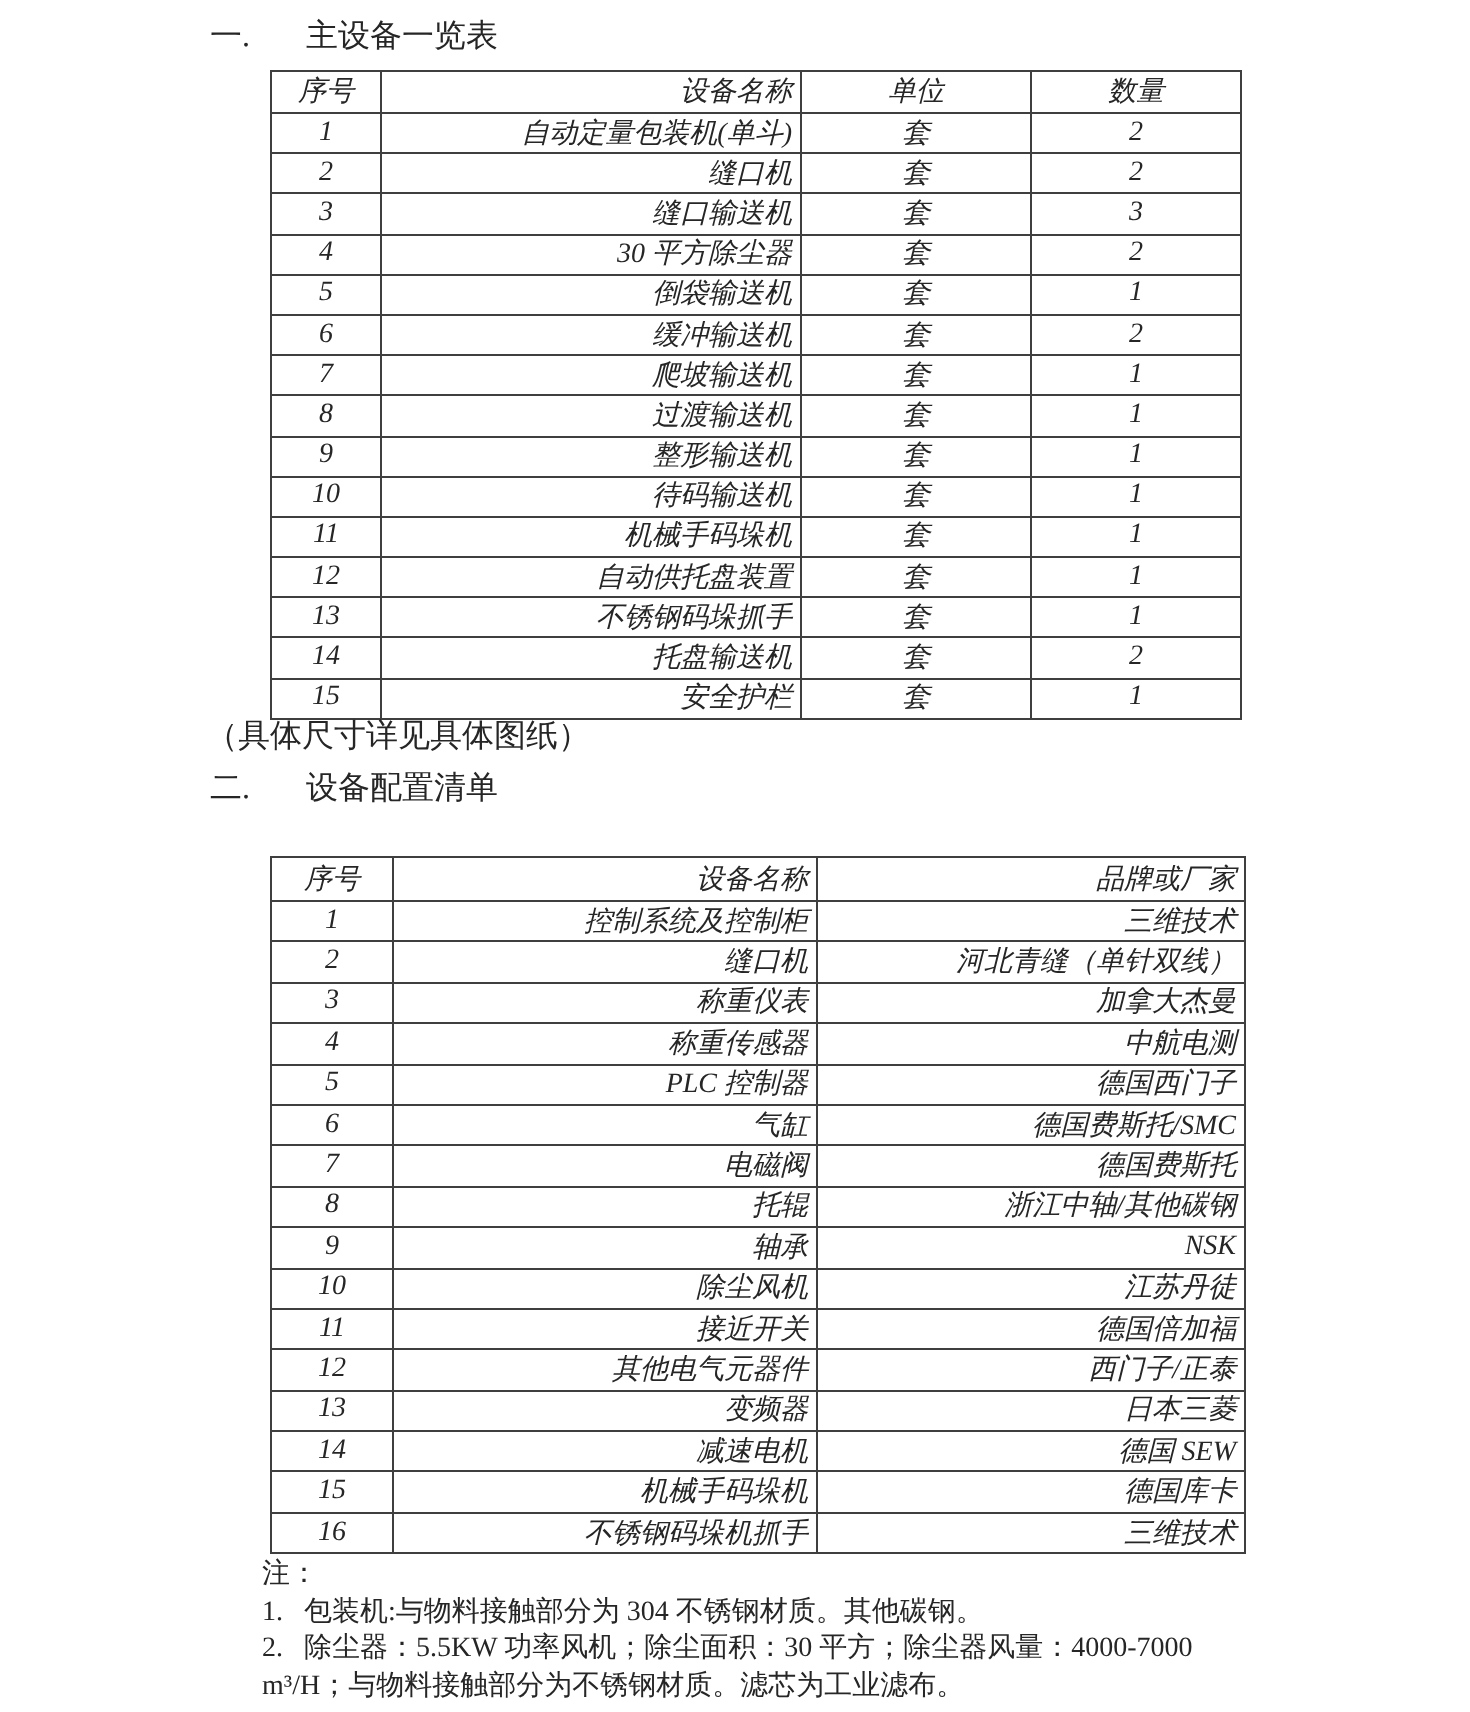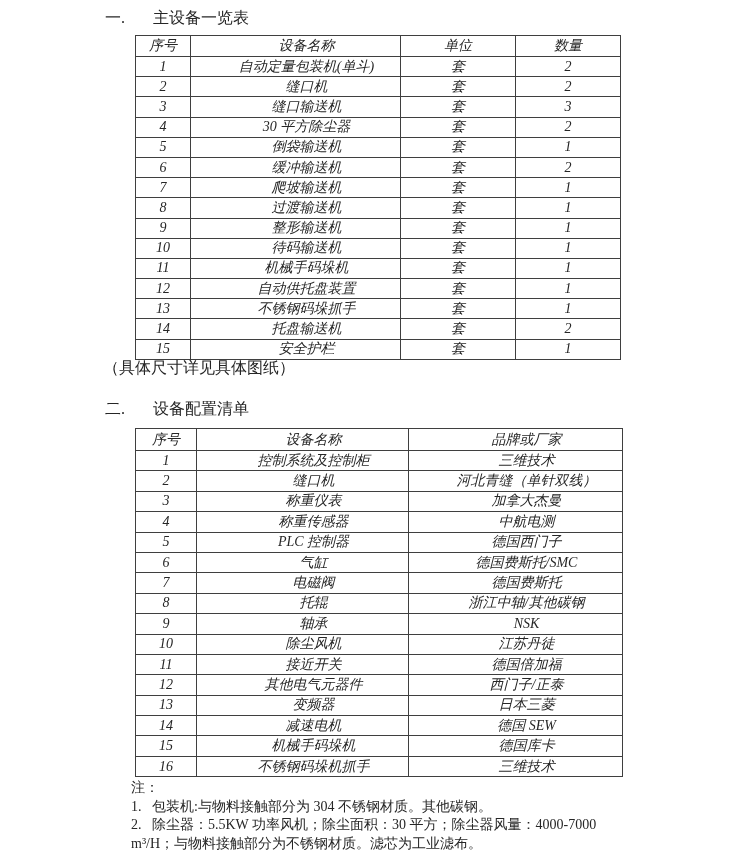--- a/index.html
+++ b/index.html
@@ -21,21 +21,21 @@
     left: 105px;
     font-size: 16px;
     color: #262626;
     white-space: nowrap;
   }
   .heading .h-num {
     display: inline-block;
     width: 48px;
   }
   #heading-1 { top: 8px; }
-  #heading-2 { top: 399px; }
+  #heading-2 { top: 384px; }
 
   table {
     position: absolute;
     border-collapse: collapse;
     table-layout: fixed;
     background: #ffffff;
     font-style: italic;
   }
   #table-1 { left: 135px; top: 35px; width: 485px; }
   #table-2 { left: 135px; top: 428px; width: 487px; }
@@ -48,21 +48,21 @@
     overflow: hidden;
     white-space: nowrap;
     color: #262626;
   }
   #table-1 tr { height: 20.2px; }
   #table-1 thead tr { height: 21px; }
   #table-2 tr { height: 20.4px; }
   #table-2 thead tr { height: 22px; }
 
   .c-center { text-align: center; }
-  .c-left { text-align: center; padding-left: 26px; padding-right: 4px; }
+  .c-left { text-align: right; padding-left: 26px; padding-right: 4px; }
 
   .caption {
     position: absolute;
     left: 103px;
     top: 358px;
     font-size: 16px;
     white-space: nowrap;
   }
   .notes {
     position: absolute;

